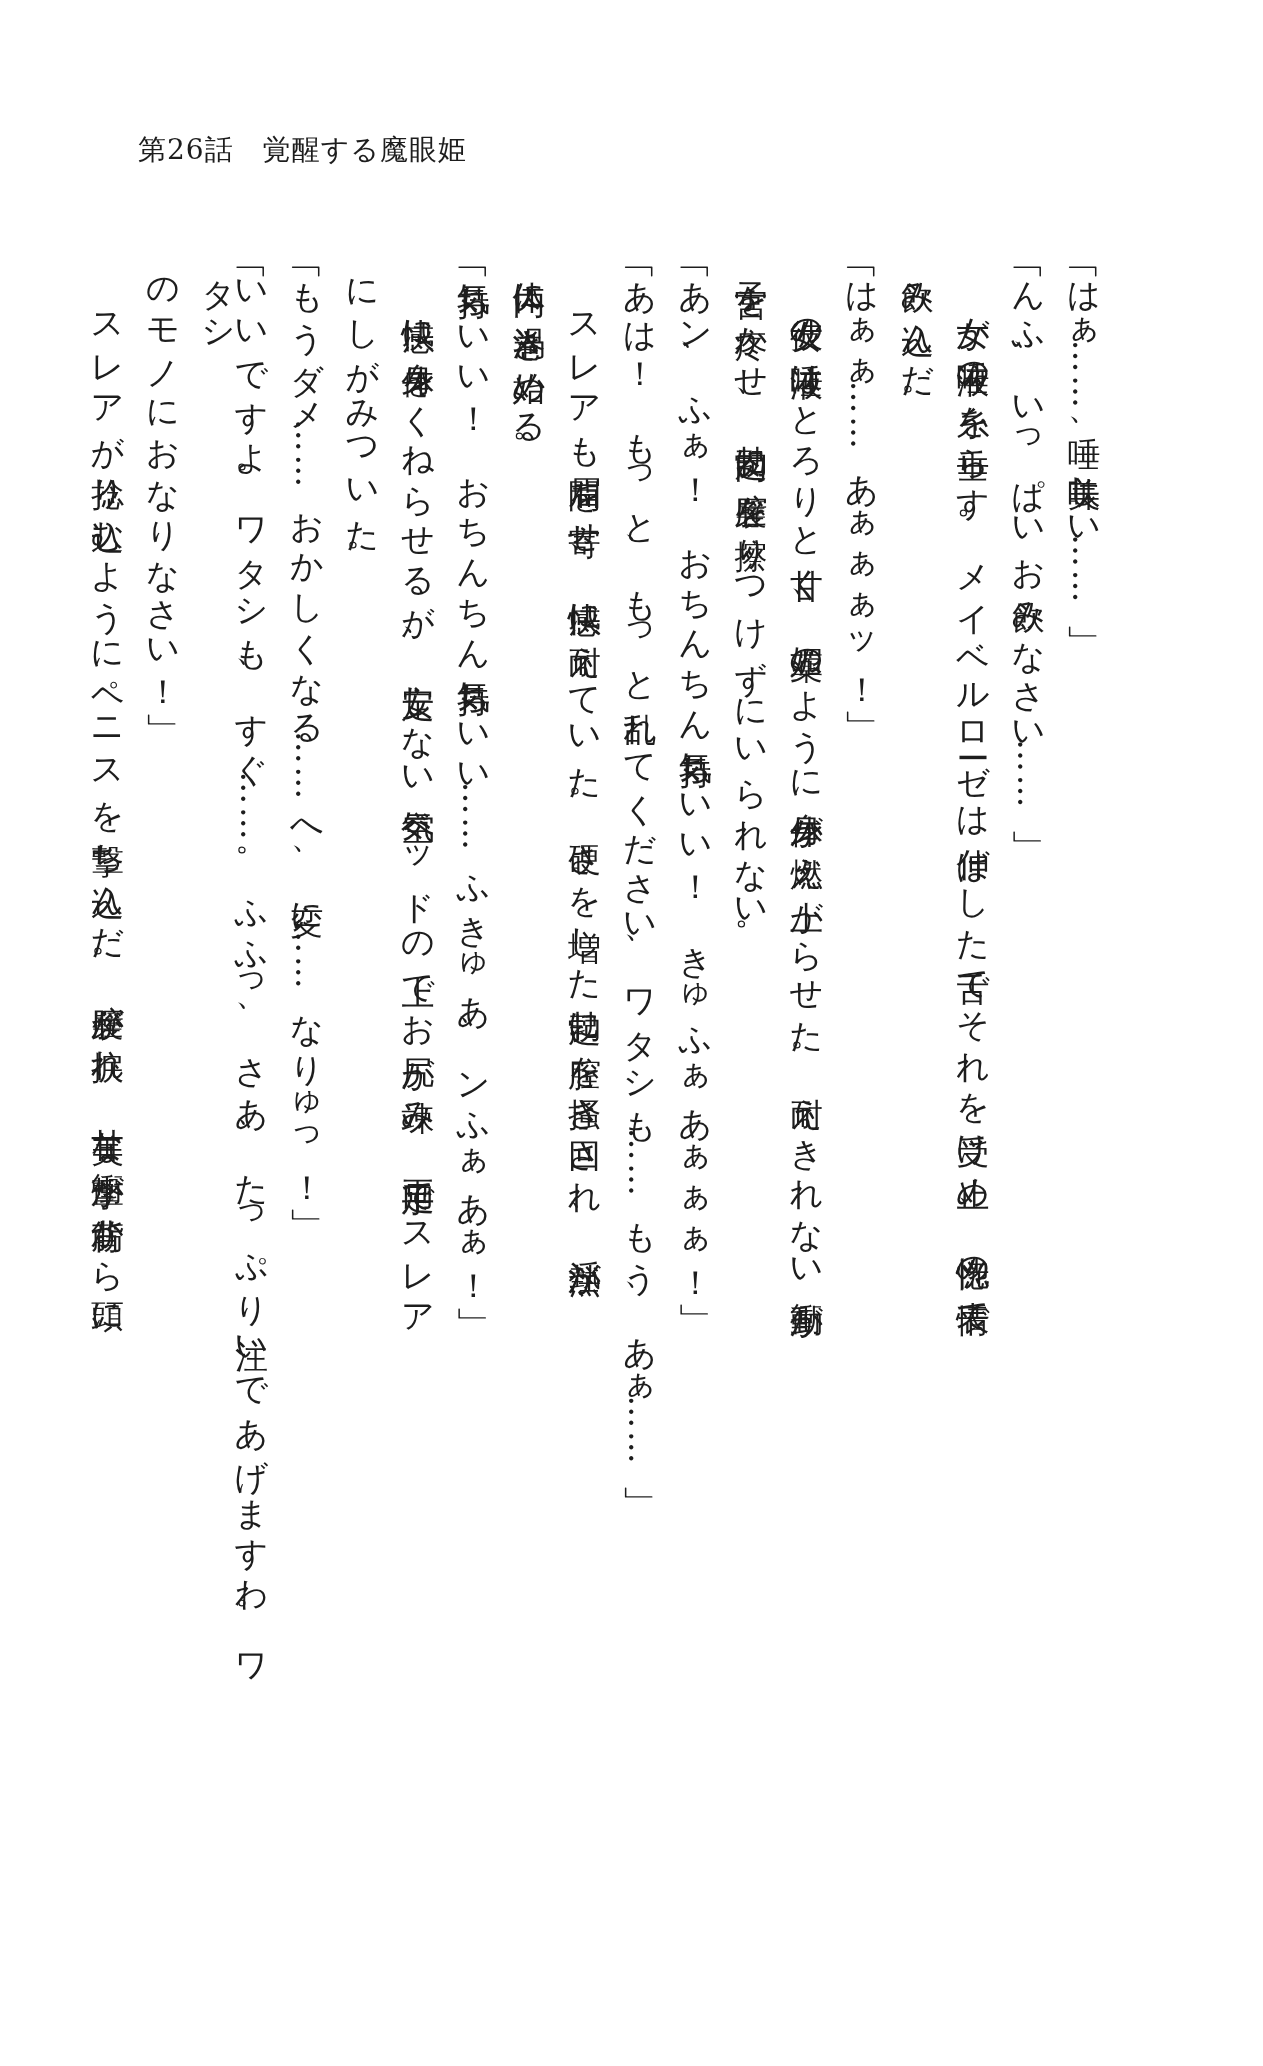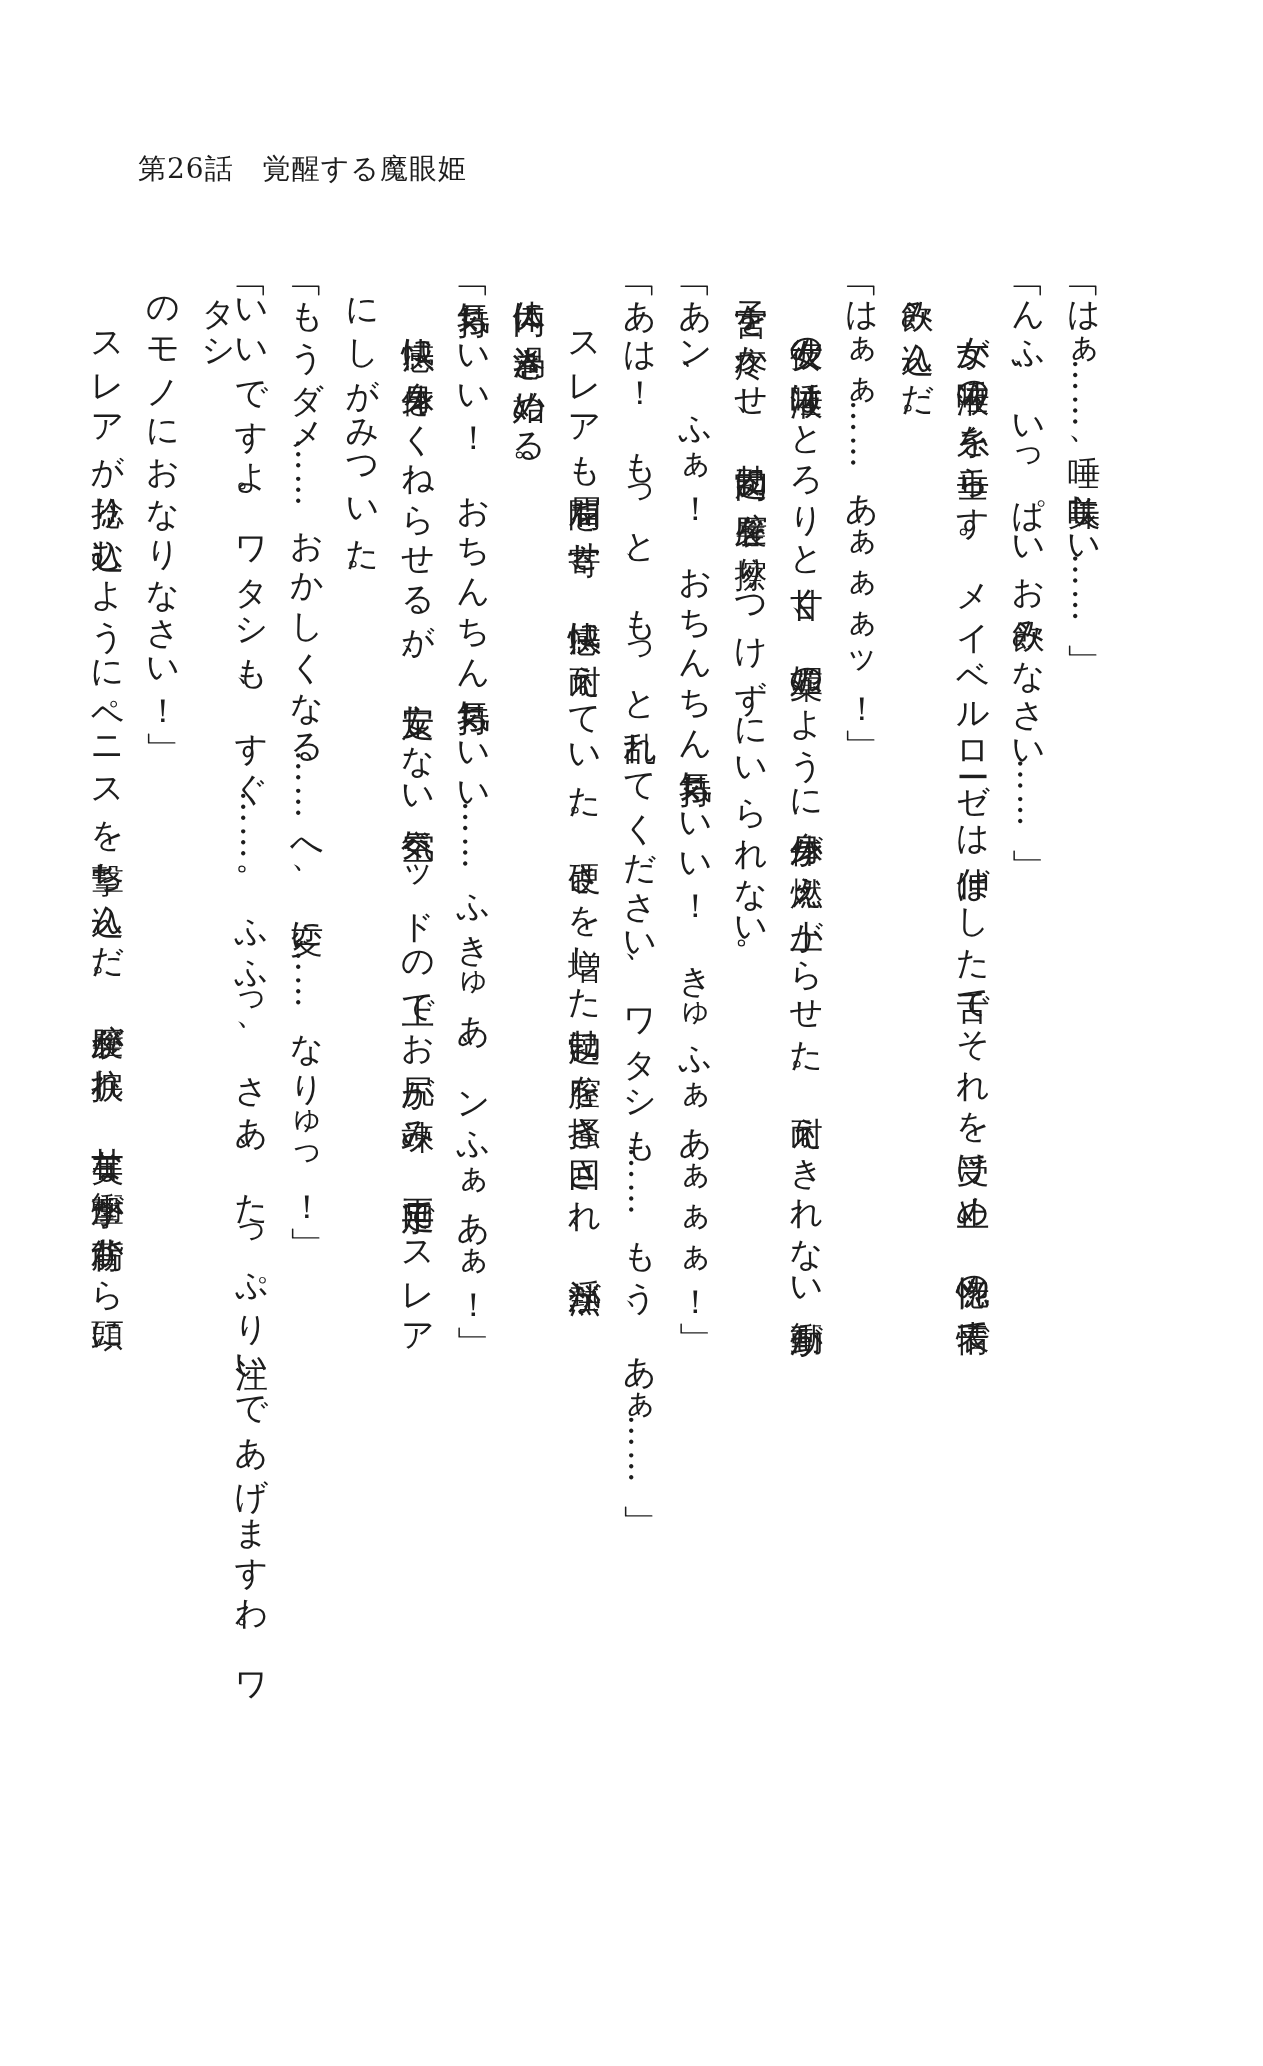--- a/index.html
+++ b/index.html
@@ -8,21 +8,20 @@
     background: #ffffff;
   }
   .page {
     position: relative;
     width: 1263px;
     height: 1766px;
     background: var(--page-bg, #ffffff);
     overflow: hidden;
     font-family: "DejaVu Serif", "Liberation Serif", serif;
     color: var(--text-color, #1d1d1d);
-    margin-top: 19px;
   }
   .chapter-header {
     position: absolute;
     left: 138px;
     top: 131px;
     font-size: 28px;
     letter-spacing: 1px;
     white-space: pre;
     color: var(--text-color, #1d1d1d);
   }

